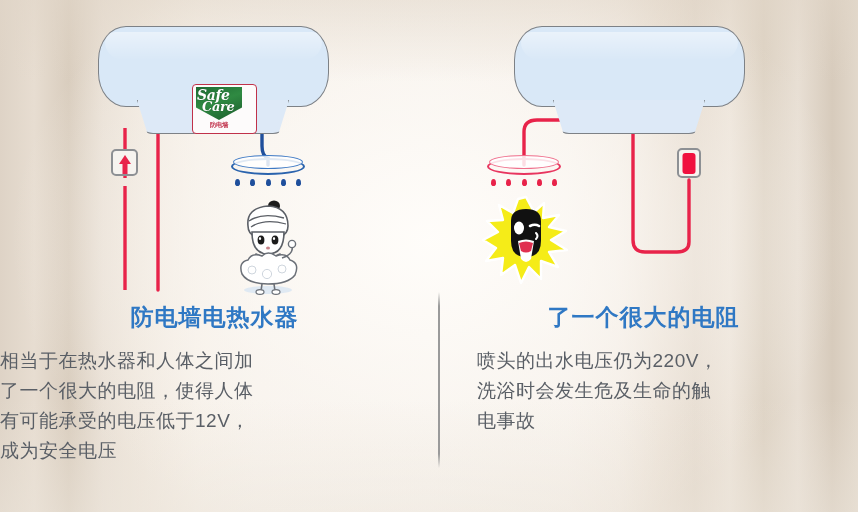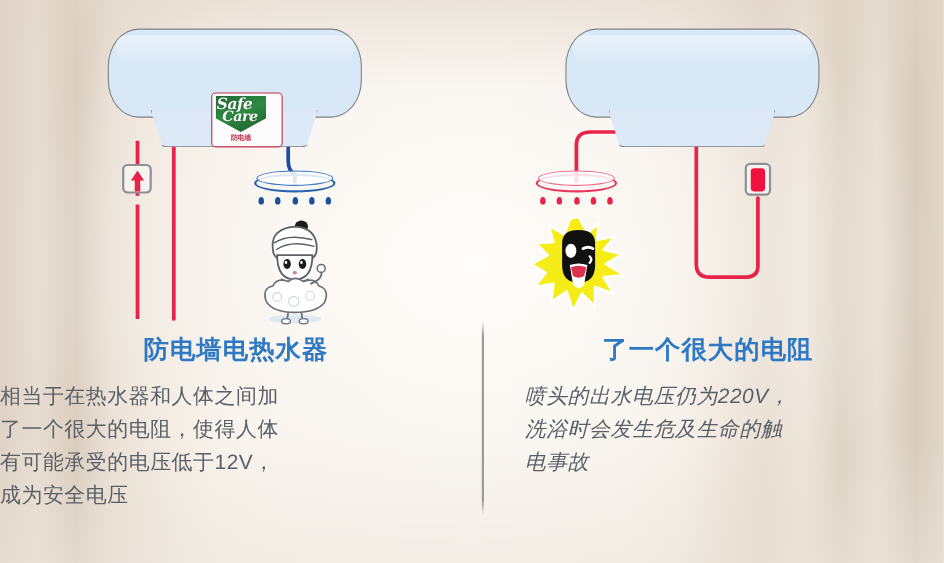--- a/index.html
+++ b/index.html
@@ -268,21 +268,21 @@
       <ellipse cx="38" cy="33" rx="5" ry="6.5" fill="#ffffff"></ellipse>
       <path d="M49,31 q5,-2.5 9,0" stroke="#ffffff" stroke-width="2.6" fill="none" stroke-linecap="round"></path>
       <path d="M55,38 q3,3 0,6" stroke="#ffffff" stroke-width="2" fill="none" stroke-linecap="round"></path>
       <path d="M37,46 Q45,43 53,46 L50,64 Q45,70 40,64 Z" fill="#ffffff"></path>
       <path d="M38,48 Q45,45 52,48 L50,56 Q45,59 40,56 Z" fill="#e03050"></path>
     </svg>
 
     <div class="caption" style="top:302px;">
       <div class="cap-title">了一个很大的电阻</div>
     </div>
-    <div class="caption" style="top:346px;font-style:italic;">
+    <div class="caption" style="top:346px;">
       <div class="cap-body" style="padding-left:48px;">喷头的出水电压仍为220V，
 洗浴时会发生危及生命的触
 电事故</div>
     </div>
   </div>
 
   <div class="divider"></div>
 </div>
 
 </body></html>

